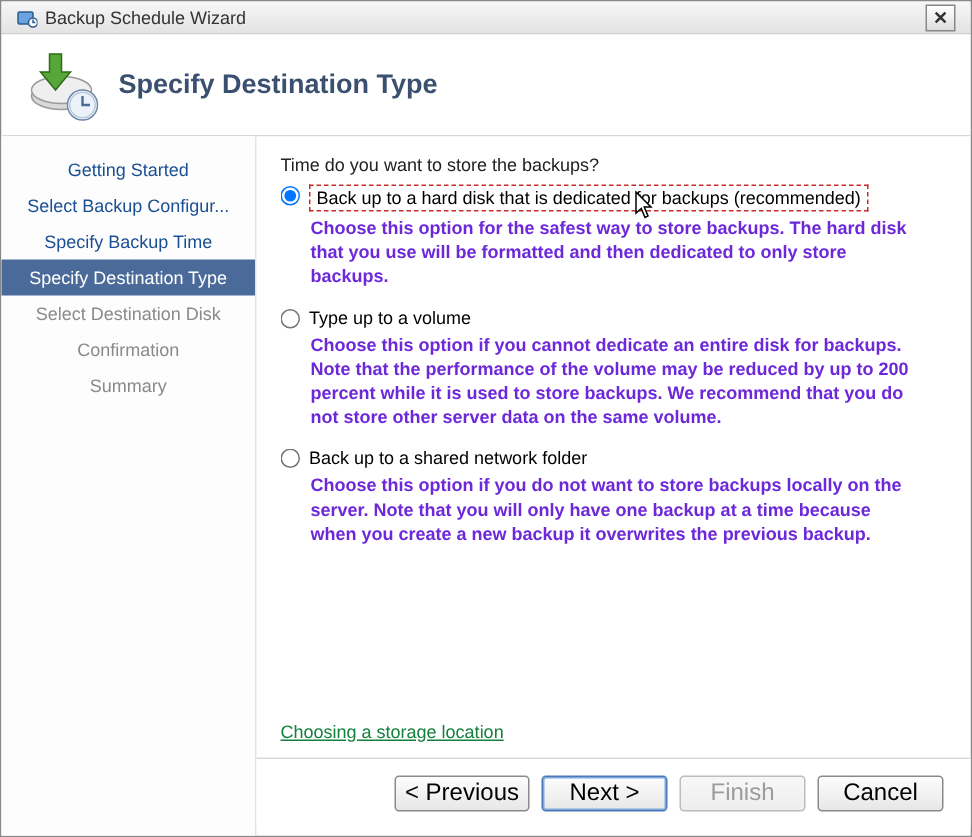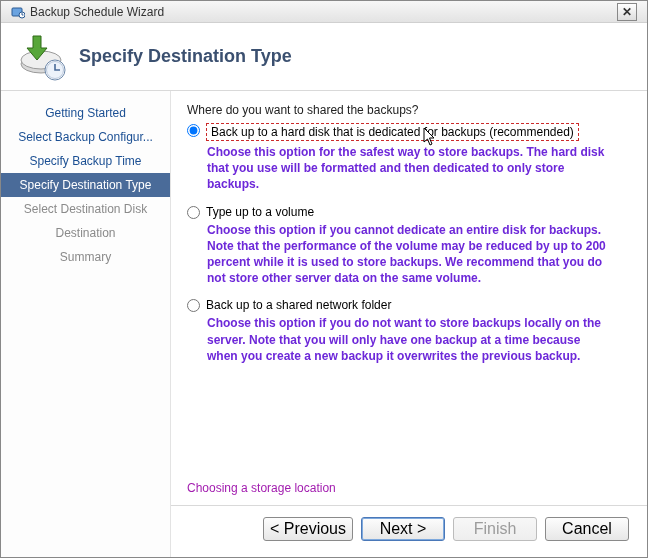--- a/index.html
+++ b/index.html
@@ -91,21 +91,22 @@
   .option .label { color:#000; }
   .option .desc {
     color:#6d28d9; margin: 3px 12px 0 20px; line-height: 1.35; font-weight: bold;
   }
   .highlight {
     border: 1px dashed #cc2a2a;
     padding: 1px 4px;
     display:inline-block;
   }
   .link {
-    color:#a21caf;
+    color:#15803d;
+    text-decoration: underline;
     margin-top:auto;
     margin-bottom: 4px;
     display:inline-block;
     cursor: pointer;
   }
   .footer {
     border-top: 1px solid #d9d9d9;
     height: 46px;
     display:flex;
     align-items:center;
@@ -173,26 +174,26 @@
   </div>
 
   <div class="body">
 
     <div class="sidebar">
       <div class="step">Getting Started</div>
       <div class="step">Select Backup Configur...</div>
       <div class="step">Specify Backup Time</div>
       <div class="step current">Specify Destination Type</div>
       <div class="step disabled">Select Destination Disk</div>
-      <div class="step disabled">Destination</div>
+      <div class="step disabled">Confirmation</div>
       <div class="step disabled">Summary</div>
     </div>
 
     <div class="content">
-      <div class="question">Where do you want to shared the backups?</div>
+      <div class="question">Time do you want to store the backups?</div>
 
       <div class="option" style="position:relative;">
         <div class="row">
           <input type="radio" name="dest" checked="" style="">
           <span class="label highlight">Back up to a hard disk that is dedicated for backups (recommended)</span>
         </div>
         <div class="desc">Choose this option for the safest way to store backups. The hard disk that you use will be formatted and then dedicated to only store backups.</div>
         <div class="cursor">
           <svg width="14" height="20" viewBox="0 0 14 20">
             <path d="M1 1 L1 15 L4.5 12 L7 18 L9 17 L6.5 11 L11 11 Z" fill="#fff" stroke="#000"></path>

